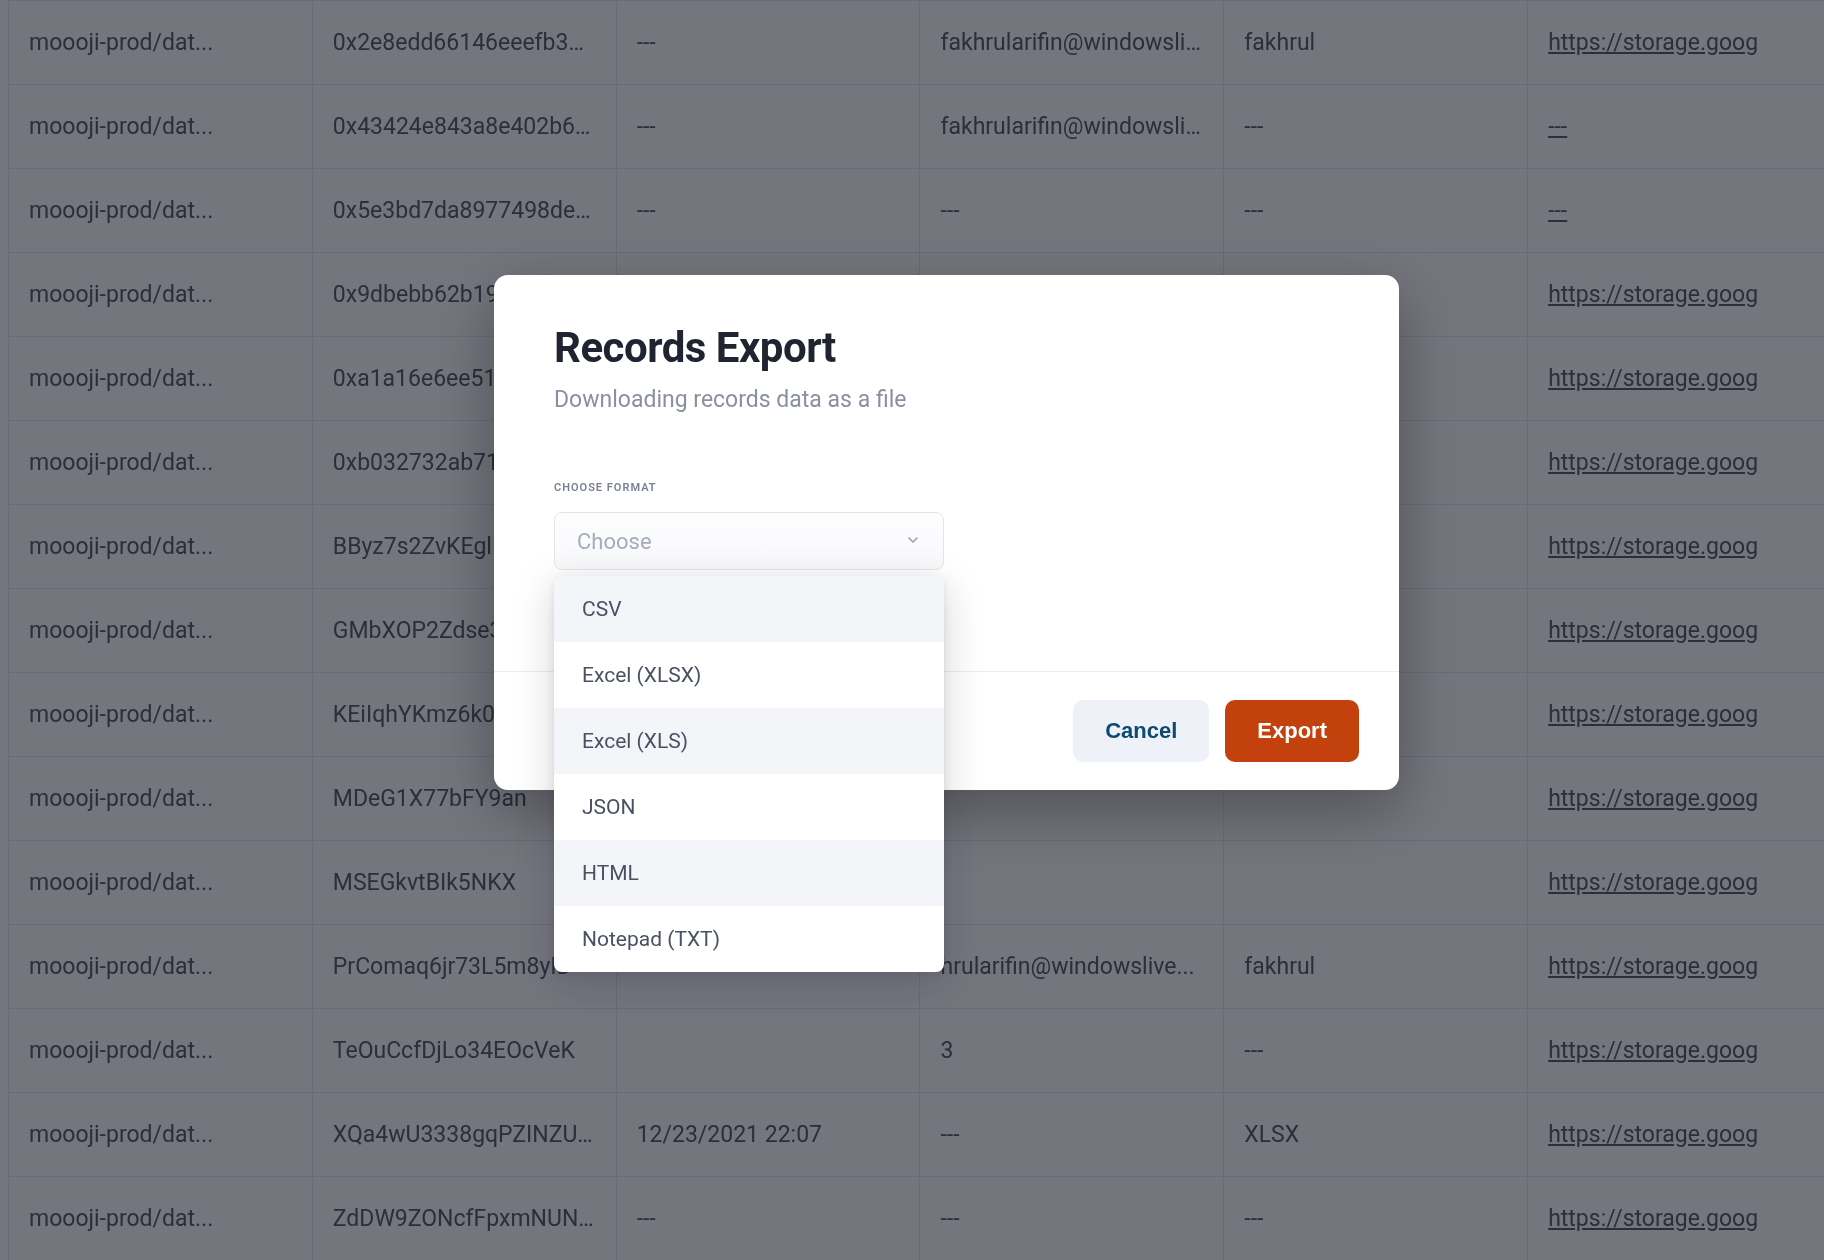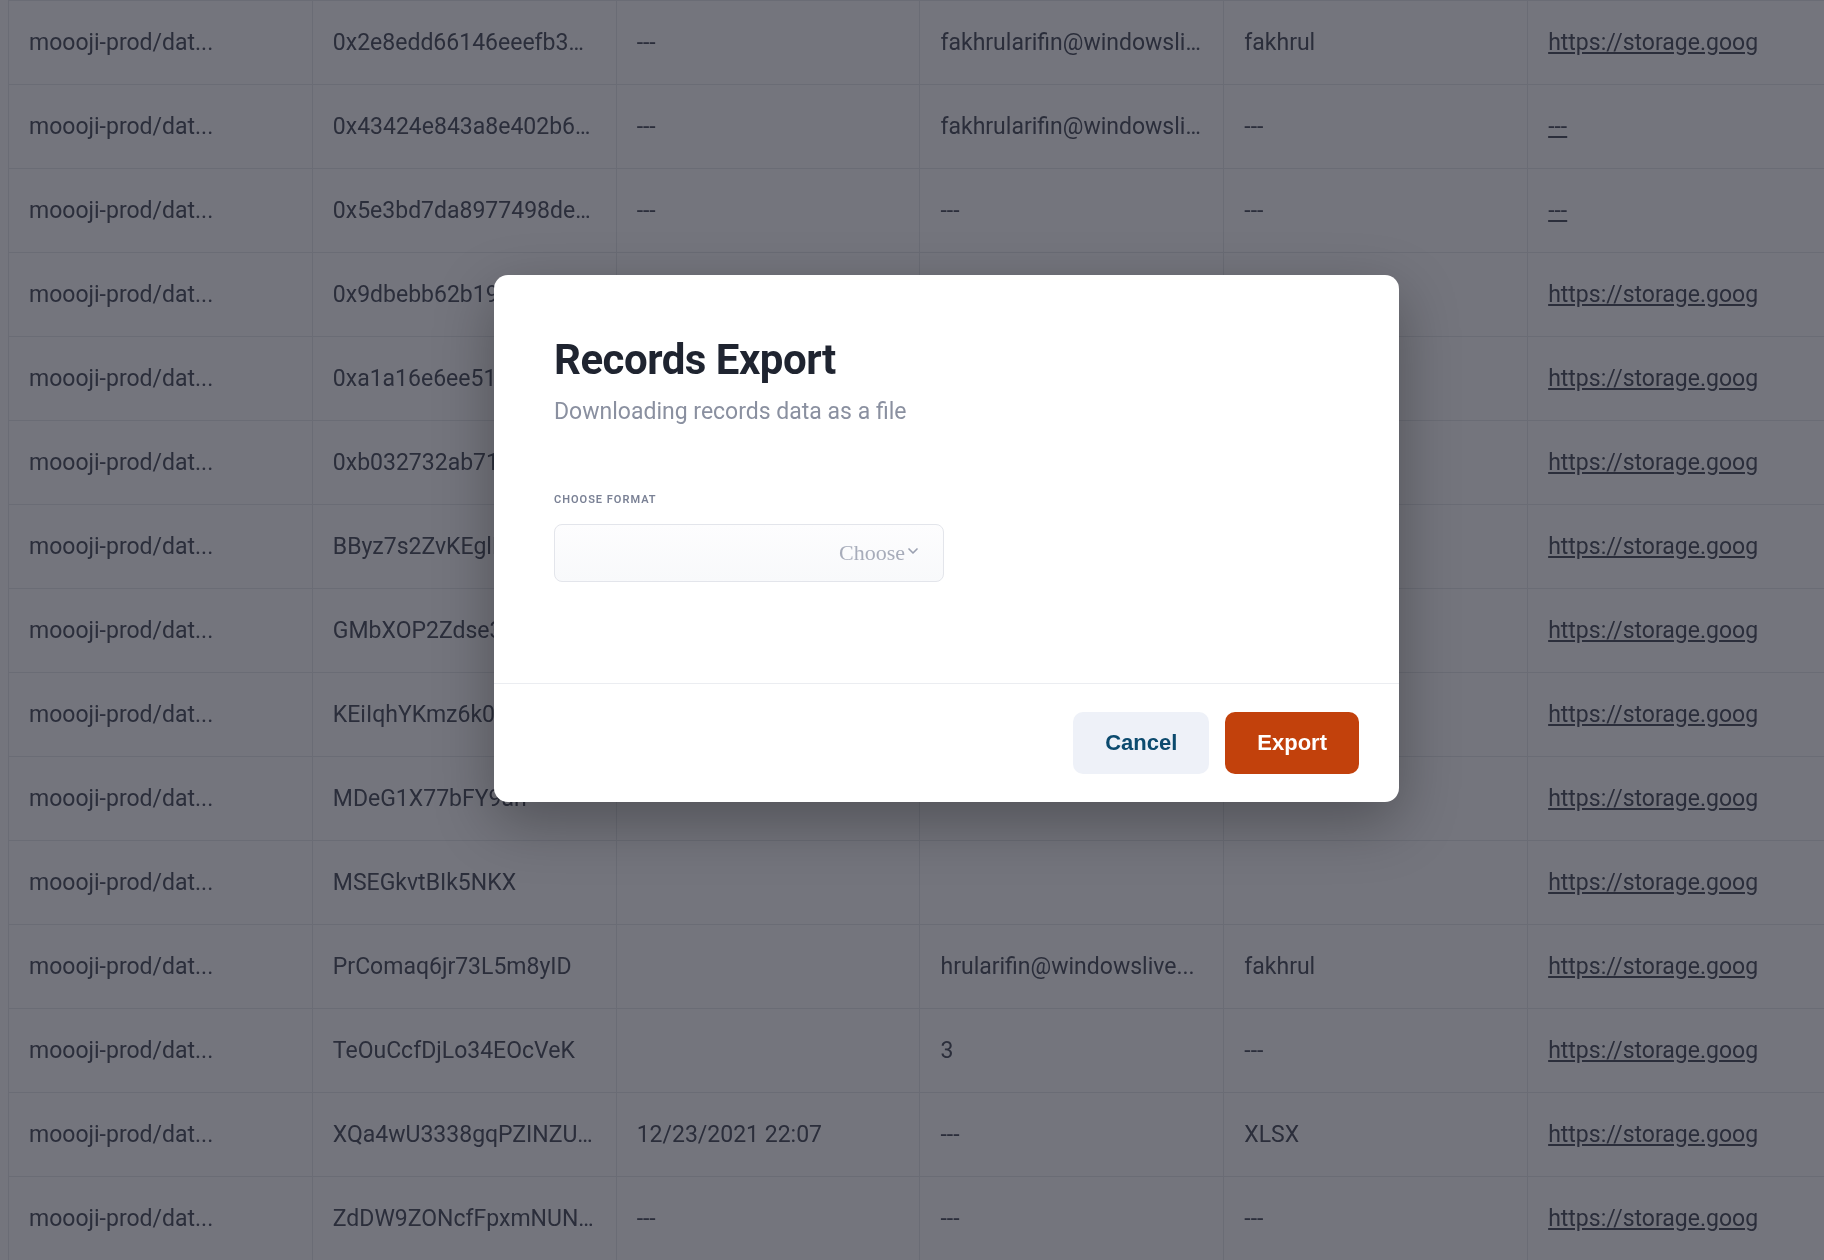--- a/index.html
+++ b/index.html
@@ -35,33 +35,32 @@
   .modal {
     position: absolute;
     left: 494px;
     top: 275px;
     width: 905px;
     background: #fff;
     border-radius: 14px;
     box-shadow: 0 20px 60px rgba(0,0,0,0.3);
     overflow: visible;
   }
-  .modal-inner { padding: 60px 60px 0 60px; }
+  .modal-inner { padding: 48px 60px 0 60px; }
   .modal-title { font-size: 42px; font-weight: 700; color: #1f2430; margin-bottom: 14px; letter-spacing: -0.5px;}
   .modal-sub { font-size: 23px; color: #8a90a0; margin-bottom: 68px; }
   .field-label { font-size: 11px; font-weight: 600; letter-spacing: 1px; color: #7a8195; margin-bottom: 18px; text-transform: uppercase;}
   .select {
     width: 390px; height: 58px;
     border: 1px solid #e3e5eb;
     border-radius: 8px;
     background: linear-gradient(#fdfdfe,#f8f9fb);
-    display: flex; align-items: center; justify-content: flex-end;
+    display: flex; align-items: center; justify-content: space-between;
     padding: 0 22px;
     cursor: pointer;
-    font-family: Liberation Serif, serif;
   }
   .select-placeholder { font-size: 22px; color: #a7acba; }
   .chevron { color: #9aa0b0; font-size: 18px; }
 
   .dropdown {
     position: absolute;
     width: 390px;
     background: #fff;
     border-radius: 8px;
     box-shadow: 0 10px 40px rgba(20,22,35,0.18), 0 2px 8px rgba(20,22,35,0.08);
@@ -238,20 +237,28 @@
 
     <div class="select">
       <span class="select-placeholder">Choose</span>
       <span class="chevron">
         <svg width="16" height="16" viewBox="0 0 24 24" fill="none" stroke="currentColor" stroke-width="2.5" stroke-linecap="round" stroke-linejoin="round">
             <polyline points="6 9 12 15 18 9"></polyline>
           </svg>
       </span>
     </div>
 
+    <div class="dropdown" id="dropdown">
+        <div class="dropdown-item hl">CSV</div>
+        <div class="dropdown-item">Excel (XLSX)</div>
+        <div class="dropdown-item hl">Excel (XLS)</div>
+        <div class="dropdown-item">JSON</div>
+        <div class="dropdown-item hl">HTML</div>
+        <div class="dropdown-item">Notepad (TXT)</div>
+      </div>
 
     <div class="count-row" style="visibility:hidden">x</div>
   </div>
 
   <div class="modal-footer">
     <button class="btn btn-cancel">Cancel</button>
     <button class="btn btn-export">Export</button>
   </div>
 </div>
 

